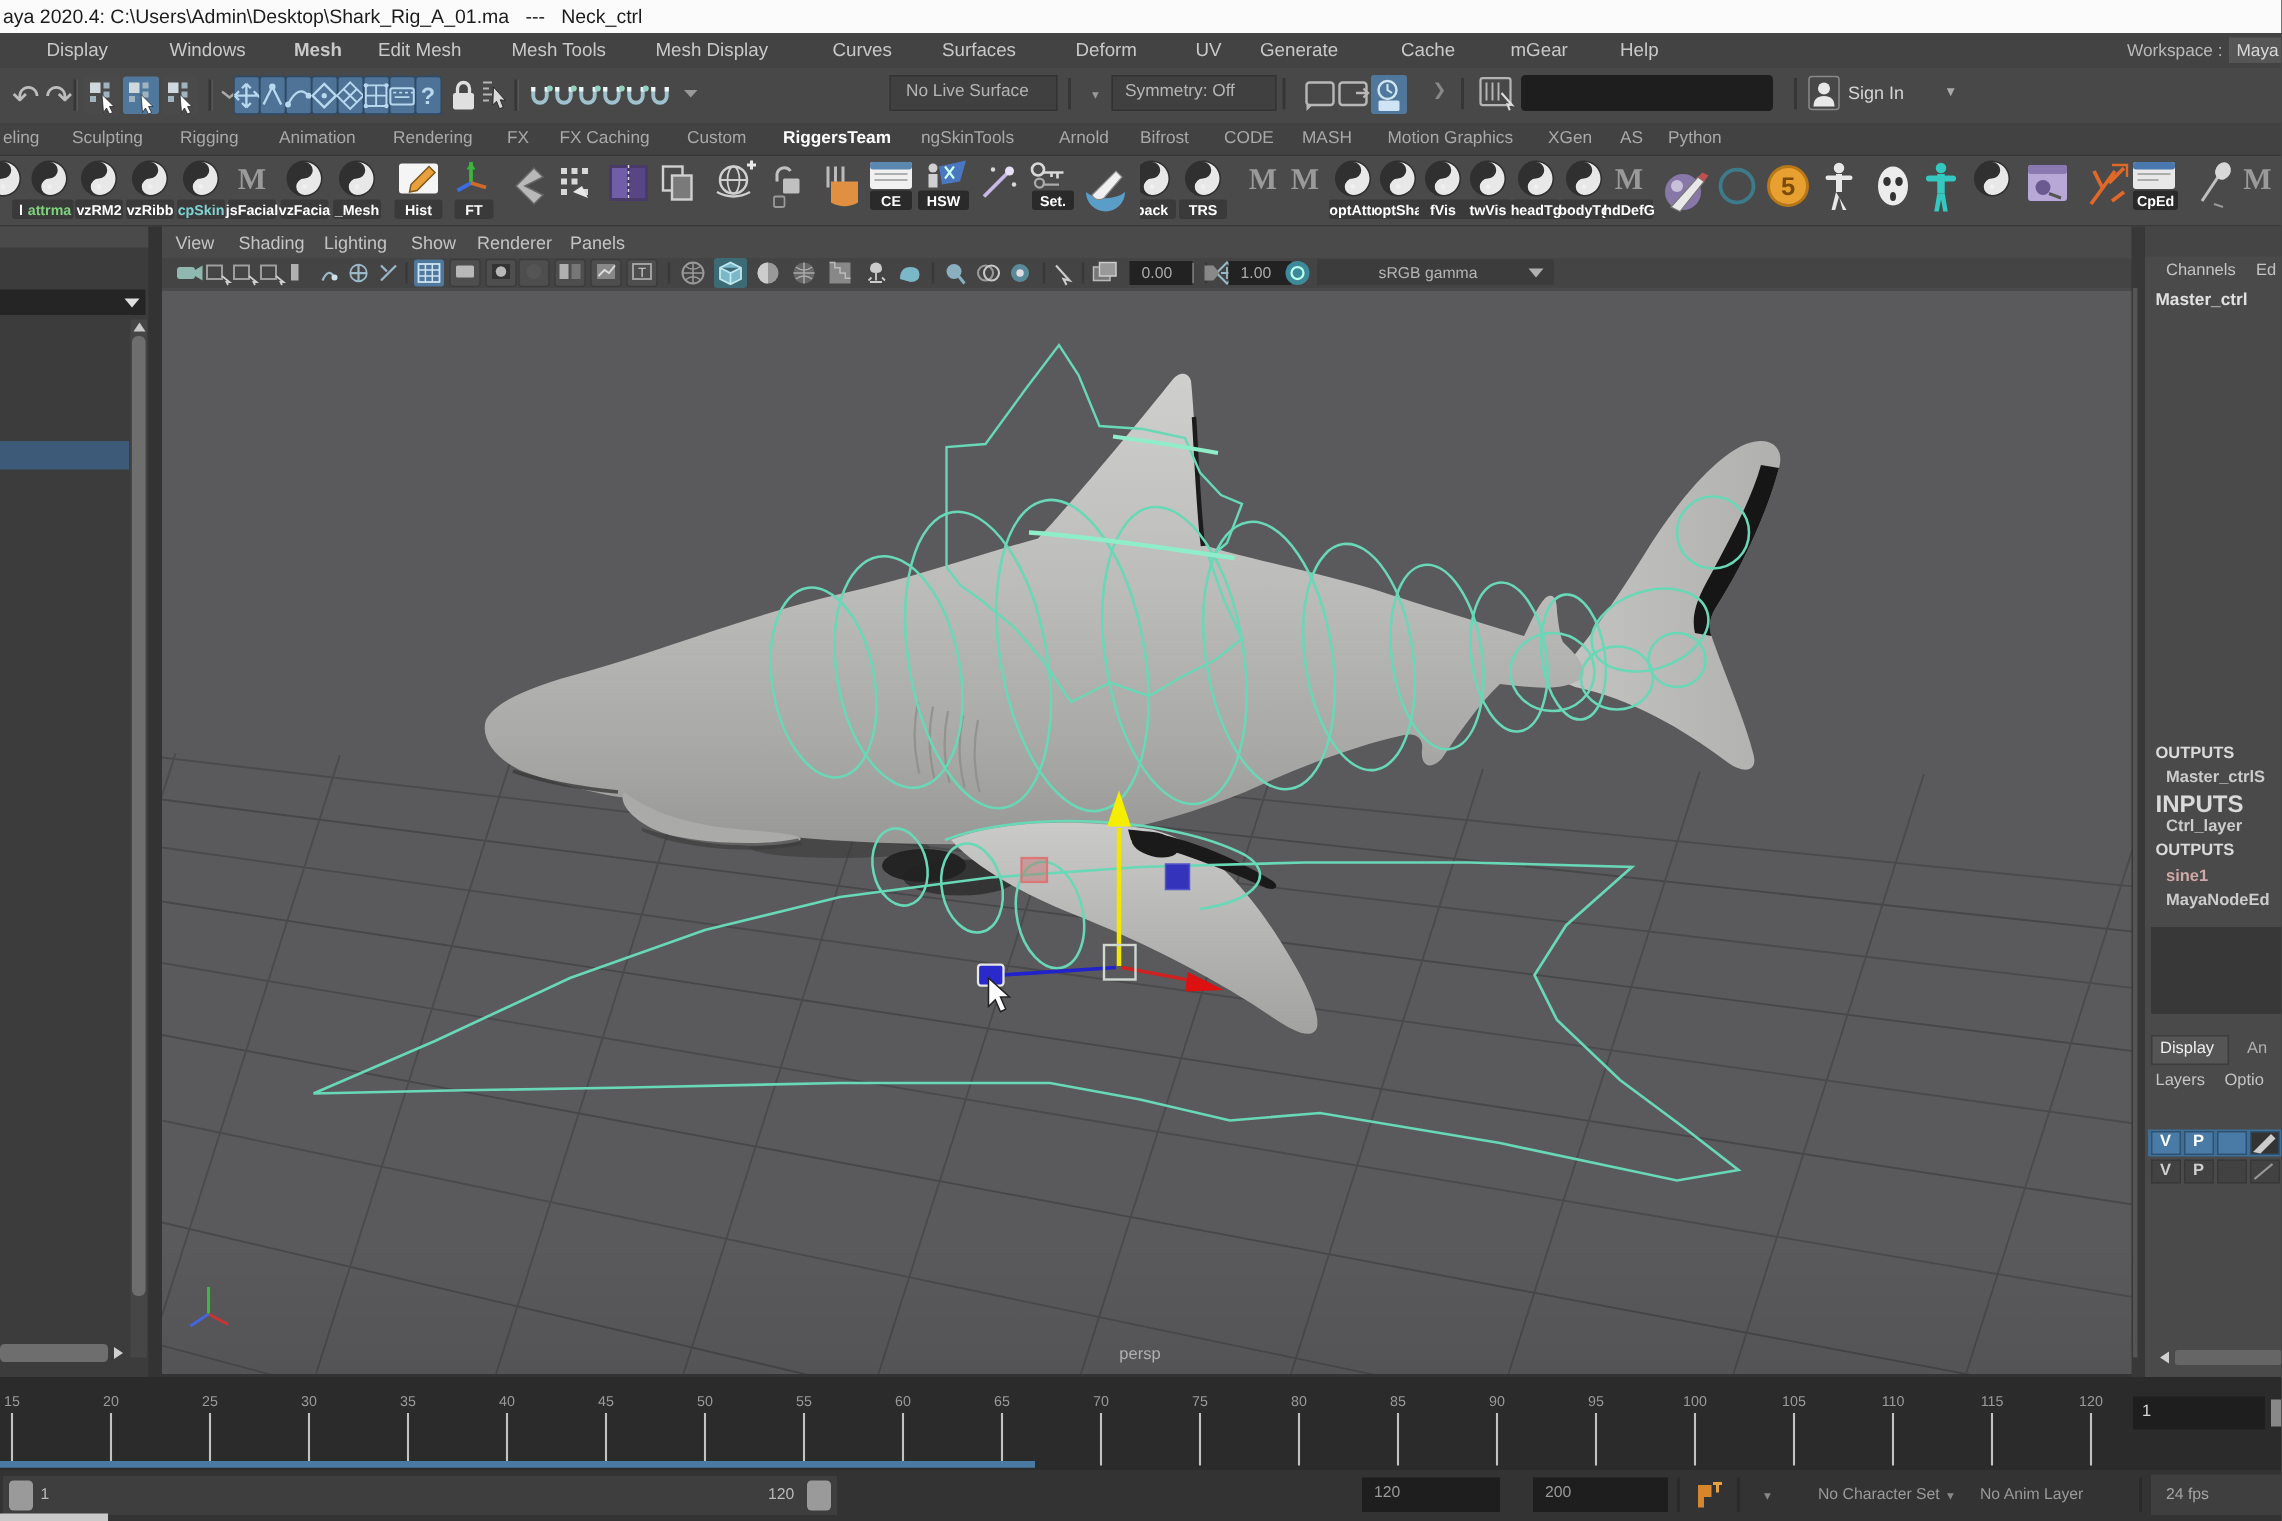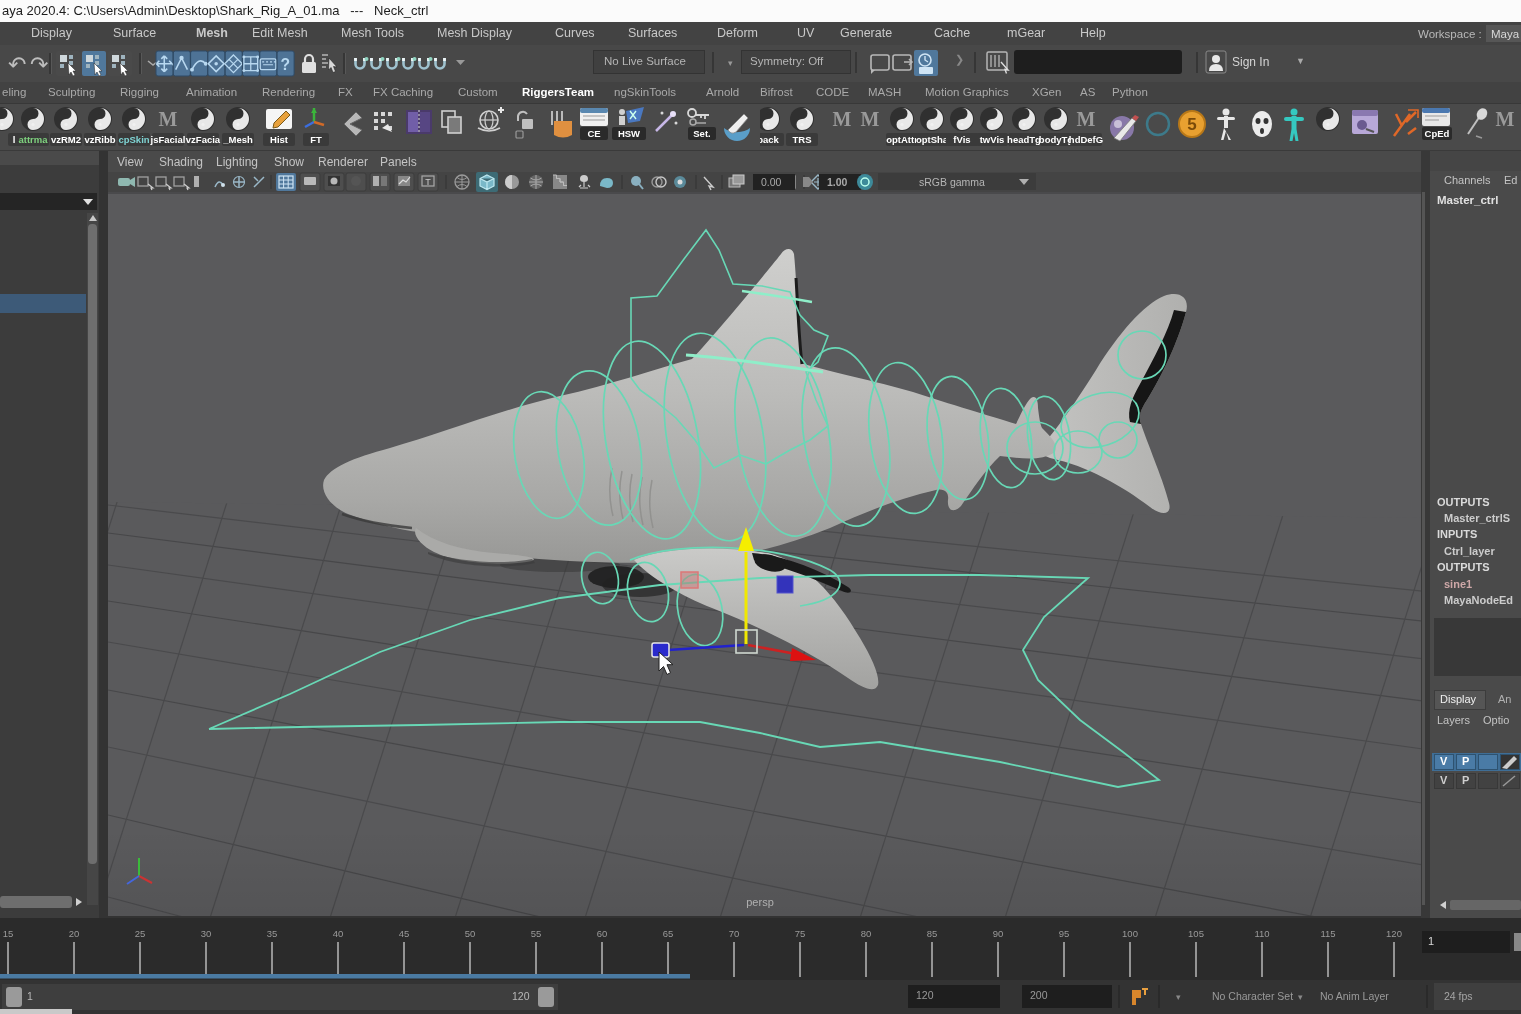--- a/index.html
+++ b/index.html
@@ -3,21 +3,21 @@
 *{margin:0;padding:0;box-sizing:border-box;}
 body{width:1521px;height:1014px;overflow:hidden;background:#3a3a3a;
  font-family:"Liberation Sans",sans-serif;position:relative;}
 .abs{position:absolute;}
 </style></head>
 <body>
 <div class="abs" style="left:0;top:0;width:1521px;height:22px;background:#fbfbfb;"></div>
 <div class="abs" style="left:2px;top:3px;font-size:13px;color:#1c1c1c;font-weight:normal;white-space:nowrap;">aya 2020.4: C:\Users\Admin\Desktop\Shark_Rig_A_01.ma&nbsp;&nbsp;&nbsp;---&nbsp;&nbsp;&nbsp;Neck_ctrl</div>
 <div class="abs" style="left:0;top:22px;width:1521px;height:23px;background:#434343;"></div>
 <div class="abs" style="left:31px;top:26px;font-size:12.5px;color:#c9c9c9;font-weight:normal;white-space:nowrap;">Display</div>
-<div class="abs" style="left:113px;top:26px;font-size:12.5px;color:#c9c9c9;font-weight:normal;white-space:nowrap;">Surface</div>
+<div class="abs" style="left:113px;top:26px;font-size:12.5px;color:#c9c9c9;font-weight:normal;white-space:nowrap;">Windows</div>
 <div class="abs" style="left:196px;top:26px;font-size:12.5px;color:#c9c9c9;font-weight:bold;white-space:nowrap;">Mesh</div>
 <div class="abs" style="left:252px;top:26px;font-size:12.5px;color:#c9c9c9;font-weight:normal;white-space:nowrap;">Edit Mesh</div>
 <div class="abs" style="left:341px;top:26px;font-size:12.5px;color:#c9c9c9;font-weight:normal;white-space:nowrap;">Mesh Tools</div>
 <div class="abs" style="left:437px;top:26px;font-size:12.5px;color:#c9c9c9;font-weight:normal;white-space:nowrap;">Mesh Display</div>
 <div class="abs" style="left:555px;top:26px;font-size:12.5px;color:#c9c9c9;font-weight:normal;white-space:nowrap;">Curves</div>
 <div class="abs" style="left:628px;top:26px;font-size:12.5px;color:#c9c9c9;font-weight:normal;white-space:nowrap;">Surfaces</div>
 <div class="abs" style="left:717px;top:26px;font-size:12.5px;color:#c9c9c9;font-weight:normal;white-space:nowrap;">Deform</div>
 <div class="abs" style="left:797px;top:26px;font-size:12.5px;color:#c9c9c9;font-weight:normal;white-space:nowrap;">UV</div>
 <div class="abs" style="left:840px;top:26px;font-size:12.5px;color:#c9c9c9;font-weight:normal;white-space:nowrap;">Generate</div>
 <div class="abs" style="left:934px;top:26px;font-size:12.5px;color:#c9c9c9;font-weight:normal;white-space:nowrap;">Cache</div>
@@ -626,21 +626,21 @@
       <path d="M 8 1 L 15 8 L 8 15 L 1 8 Z" fill="none" stroke="#9ab8c8" stroke-width="1.4"></path>
       <path d="M 8 4 v 8 M 4 8 h 8" stroke="#9ab8c8" stroke-width="1.2"></path>
     </g>
   </svg>
 <div class="abs" style="left:753px;top:174px;width:42px;height:16px;background:#222;"></div>
 <div class="abs" style="left:761px;top:176px;font-size:10.5px;color:#aaa;font-weight:normal;white-space:nowrap;">0.00</div>
 <svg class="abs" style="left:801px;top:175px" width="14" height="14">
     <path d="M 2 2 h 6 l 4 5 l -4 5 H 2 z" fill="#888"></path>
   </svg>
 <div class="abs" style="left:819px;top:174px;width:42px;height:16px;background:#222;"></div>
-<div class="abs" style="left:827px;top:176px;font-size:10.5px;color:#aaa;font-weight:bold;white-space:nowrap;">1.00</div>
+<div class="abs" style="left:827px;top:176px;font-size:10.5px;color:#aaa;font-weight:normal;white-space:nowrap;">1.00</div>
 <svg class="abs" style="left:856px;top:173px" width="18" height="18">
     <circle cx="9" cy="9" r="8" fill="#3d8a9a"></circle>
     <circle cx="9" cy="9" r="4" fill="none" stroke="#bfe" stroke-width="1.5"></circle>
   </svg>
 <div class="abs" style="left:878px;top:173px;width:158px;height:17px;background:#3c3c3c;"></div>
 <div class="abs" style="left:886px;top:176px;font-size:10.5px;color:#b5b5b5;font-weight:normal;white-space:nowrap;margin-left:33px;">sRGB gamma</div>
 <svg class="abs" style="left:1018px;top:178px" width="12" height="8">
     <path d="M 1 1 L 11 1 L 6 7 Z" fill="#b0b0b0"></path>
   </svg>
 <svg class="abs" style="left:108px;top:192px;" width="1322" height="726" viewBox="0 0 1322 726">
@@ -793,21 +793,21 @@
 <div class="abs" style="left:108px;top:916px;width:1322px;height:2px;background:#333;"></div>
 <div class="abs" style="left:1421px;top:151px;width:9px;height:767px;background:#383838;"></div>
 <div class="abs" style="left:1422px;top:192px;width:3px;height:713px;background:#555;"></div>
 <div class="abs" style="left:1430px;top:151px;width:91px;height:767px;background:#4a4a4a;"></div>
 <div class="abs" style="left:1430px;top:151px;width:91px;height:20px;background:#454545;"></div>
 <div class="abs" style="left:1444px;top:174px;font-size:11px;color:#c4c4c4;font-weight:normal;white-space:nowrap;">Channels</div>
 <div class="abs" style="left:1504px;top:174px;font-size:11px;color:#c4c4c4;font-weight:normal;white-space:nowrap;">Ed</div>
 <div class="abs" style="left:1437px;top:194px;font-size:11.5px;color:#e0e0e0;font-weight:bold;white-space:nowrap;">Master_ctrl</div>
 <div class="abs" style="left:1437px;top:496px;font-size:11px;color:#dadada;font-weight:bold;white-space:nowrap;">OUTPUTS</div>
 <div class="abs" style="left:1444px;top:512px;font-size:11px;color:#cccccc;font-weight:bold;white-space:nowrap;">Master_ctrlS</div>
-<div class="abs" style="left:1437px;top:528px;font-size:11px;color:#dadada;font-weight:bold;white-space:nowrap;">INPUTS</div>
+<div class="abs" style="left:1437px;top:528px;font-size:16px;color:#dadada;font-weight:bold;white-space:nowrap;">INPUTS</div>
 <div class="abs" style="left:1444px;top:545px;font-size:11px;color:#cccccc;font-weight:bold;white-space:nowrap;">Ctrl_layer</div>
 <div class="abs" style="left:1437px;top:561px;font-size:11px;color:#dadada;font-weight:bold;white-space:nowrap;">OUTPUTS</div>
 <div class="abs" style="left:1444px;top:578px;font-size:11px;color:#cfa8a8;font-weight:bold;white-space:nowrap;">sine1</div>
 <div class="abs" style="left:1444px;top:594px;font-size:11px;color:#cccccc;font-weight:bold;white-space:nowrap;">MayaNodeEd</div>
 <div class="abs" style="left:1434px;top:618px;width:87px;height:58px;background:#383838;"></div>
 <div class="abs" style="left:1434px;top:690px;width:52px;height:20px;background:#555555;border:1px solid #3c3c3c;"></div>
 <div class="abs" style="left:1440px;top:693px;font-size:11px;color:#f0f0f0;font-weight:normal;white-space:nowrap;">Display</div>
 <div class="abs" style="left:1498px;top:693px;font-size:11px;color:#b0b0b0;font-weight:normal;white-space:nowrap;">An</div>
 <div class="abs" style="left:1437px;top:714px;font-size:11px;color:#c4c4c4;font-weight:normal;white-space:nowrap;">Layers</div>
 <div class="abs" style="left:1483px;top:714px;font-size:11px;color:#c4c4c4;font-weight:normal;white-space:nowrap;">Optio</div>

